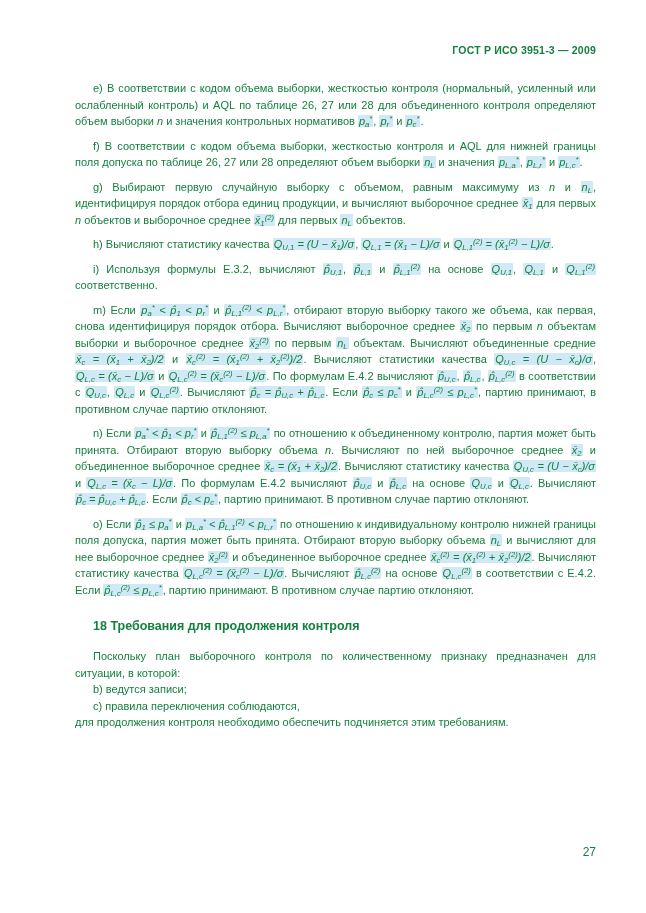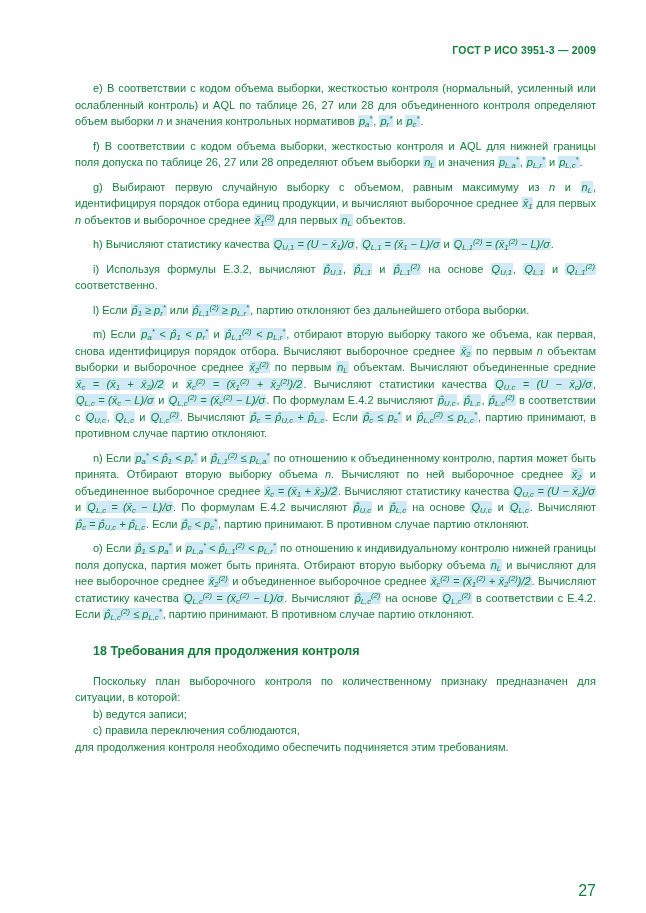--- a/index.html
+++ b/index.html
@@ -49,36 +49,34 @@
     white-space: nowrap;
   }
   .var { font-style: italic; }
   sub, sup { font-size: 0.7em; line-height: 0; }
   sup { vertical-align: 0.55em; }
   sub { vertical-align: -0.28em; }
   .page-number {
     position: absolute;
     top: 845px;
     right: 50px;
-    font-size: 16px;
-    margin-top: 37px;
+    font-size: 12px;
   }
 </style>
 </head>
 <body>
 
 <div class="page">
   <div class="doc-header">ГОСТ Р ИСО 3951-3 — 2009</div>
   <div class="content">
       <p class="para">e) В соответствии с кодом объема выборки, жесткостью контроля (нормальный, усиленный или ослабленный контроль) и AQL по таблице 26, 27 или 28 для объединенного контроля определяют объем выборки <span class="var">n</span> и значения контрольных нормативов <span class="math">p<sub>a</sub><sup>*</sup></span>, <span class="math">p<sub>r</sub><sup>*</sup></span> и <span class="math">p<sub>c</sub><sup>*</sup></span>.</p>
       <p class="para">f) В соответствии с кодом объема выборки, жесткостью контроля и AQL для нижней границы поля допуска по таблице 26, 27 или 28 определяют объем выборки <span class="math">n<sub>L</sub></span> и значения <span class="math">p<sub>L,a</sub><sup>*</sup></span>, <span class="math">p<sub>L,r</sub><sup>*</sup></span> и <span class="math">p<sub>L,c</sub><sup>*</sup></span>.</p>
       <p class="para">g) Выбирают первую случайную выборку с объемом, равным максимуму из <span class="var">n</span> и <span class="math">n<sub>L</sub></span>, идентифицируя порядок отбора единиц продукции, и вычисляют выборочное среднее <span class="math">x̄<sub>1</sub></span> для первых <span class="var">n</span> объектов и выборочное среднее <span class="math">x̄<sub>1</sub><sup>(2)</sup></span> для первых <span class="math">n<sub>L</sub></span> объектов.</p>
       <p class="para">h) Вычисляют статистику качества <span class="math">Q<sub>U,1</sub> = (U − x̄<sub>1</sub>)/σ</span>, <span class="math">Q<sub>L,1</sub> = (x̄<sub>1</sub> − L)/σ</span> и <span class="math">Q<sub>L,1</sub><sup>(2)</sup> = (x̄<sub>1</sub><sup>(2)</sup> − L)/σ</span>.</p>
       <p class="para">i) Используя формулы Е.3.2, вычисляют <span class="math">p̂<sub>U,1</sub></span>, <span class="math">p̂<sub>L,1</sub></span> и <span class="math">p̂<sub>L,1</sub><sup>(2)</sup></span> на основе <span class="math">Q<sub>U,1</sub></span>, <span class="math">Q<sub>L,1</sub></span> и <span class="math">Q<sub>L,1</sub><sup>(2)</sup></span> соответственно.</p>
-      <p class="para">l) Если <span class="math">p̂<sub>1</sub> ≥ p<sub>r</sub><sup>*</sup></span> или <span class="math">p̂<sub>L,1</sub><sup>(2)</sup> ≥ p<sub>L,r</sub><sup>*</sup></span>, партию отклоняют без дальнейшего отбора выборки.</p>
       <p class="para">m) Если <span class="math">p<sub>a</sub><sup>*</sup> &lt; p̂<sub>1</sub> &lt; p<sub>r</sub><sup>*</sup></span> и <span class="math">p̂<sub>L,1</sub><sup>(2)</sup> &lt; p<sub>L,r</sub><sup>*</sup></span>, отбирают вторую выборку такого же объема, как первая, снова идентифицируя порядок отбора. Вычисляют выборочное среднее <span class="math">x̄<sub>2</sub></span> по первым <span class="var">n</span> объектам выборки и выборочное среднее <span class="math">x̄<sub>2</sub><sup>(2)</sup></span> по первым <span class="math">n<sub>L</sub></span> объектам. Вычисляют объединенные средние <span class="math">x̄<sub>c</sub> = (x̄<sub>1</sub> + x̄<sub>2</sub>)/2</span> и <span class="math">x̄<sub>c</sub><sup>(2)</sup> = (x̄<sub>1</sub><sup>(2)</sup> + x̄<sub>2</sub><sup>(2)</sup>)/2</span>. Вычисляют статистики качества <span class="math">Q<sub>U,c</sub> = (U − x̄<sub>c</sub>)/σ</span>, <span class="math">Q<sub>L,c</sub> = (x̄<sub>c</sub> − L)/σ</span> и <span class="math">Q<sub>L,c</sub><sup>(2)</sup> = (x̄<sub>c</sub><sup>(2)</sup> − L)/σ</span>. По формулам Е.4.2 вычисляют <span class="math">p̂<sub>U,c</sub></span>, <span class="math">p̂<sub>L,c</sub></span>, <span class="math">p̂<sub>L,c</sub><sup>(2)</sup></span> в соответствии с <span class="math">Q<sub>U,c</sub></span>, <span class="math">Q<sub>L,c</sub></span> и <span class="math">Q<sub>L,c</sub><sup>(2)</sup></span>. Вычисляют <span class="math">p̂<sub>c</sub> = p̂<sub>U,c</sub> + p̂<sub>L,c</sub></span>. Если <span class="math">p̂<sub>c</sub> ≤ p<sub>c</sub><sup>*</sup></span> и <span class="math">p̂<sub>L,c</sub><sup>(2)</sup> ≤ p<sub>L,c</sub><sup>*</sup></span>, партию принимают, в противном случае партию отклоняют.</p>
       <p class="para">n) Если <span class="math">p<sub>a</sub><sup>*</sup> &lt; p̂<sub>1</sub> &lt; p<sub>r</sub><sup>*</sup></span> и <span class="math">p̂<sub>L,1</sub><sup>(2)</sup> ≤ p<sub>L,a</sub><sup>*</sup></span> по отношению к объединенному контролю, партия может быть принята. Отбирают вторую выборку объема <span class="var">n</span>. Вычисляют по ней выборочное среднее <span class="math">x̄<sub>2</sub></span> и объединенное выборочное среднее <span class="math">x̄<sub>c</sub> = (x̄<sub>1</sub> + x̄<sub>2</sub>)/2</span>. Вычисляют статистику качества <span class="math">Q<sub>U,c</sub> = (U − x̄<sub>c</sub>)/σ</span> и <span class="math">Q<sub>L,c</sub> = (x̄<sub>c</sub> − L)/σ</span>. По формулам Е.4.2 вычисляют <span class="math">p̂<sub>U,c</sub></span> и <span class="math">p̂<sub>L,c</sub></span> на основе <span class="math">Q<sub>U,c</sub></span> и <span class="math">Q<sub>L,c</sub></span>. Вычисляют <span class="math">p̂<sub>c</sub> = p̂<sub>U,c</sub> + p̂<sub>L,c</sub></span>. Если <span class="math">p̂<sub>c</sub> &lt; p<sub>c</sub><sup>*</sup></span>, партию принимают. В противном случае партию отклоняют.</p>
       <p class="para">o) Если <span class="math">p̂<sub>1</sub> ≤ p<sub>a</sub><sup>*</sup></span> и <span class="math">p<sub>L,a</sub><sup>*</sup> &lt; p̂<sub>L,1</sub><sup>(2)</sup> &lt; p<sub>L,r</sub><sup>*</sup></span> по отношению к индивидуальному контролю нижней границы поля допуска, партия может быть принята. Отбирают вторую выборку объема <span class="math">n<sub>L</sub></span> и вычисляют для нее выборочное среднее <span class="math">x̄<sub>2</sub><sup>(2)</sup></span> и объединенное выборочное среднее <span class="math">x̄<sub>c</sub><sup>(2)</sup> = (x̄<sub>1</sub><sup>(2)</sup> + x̄<sub>2</sub><sup>(2)</sup>)/2</span>. Вычисляют статистику качества <span class="math">Q<sub>L,c</sub><sup>(2)</sup> = (x̄<sub>c</sub><sup>(2)</sup> − L)/σ</span>. Вычисляют <span class="math">p̂<sub>L,c</sub><sup>(2)</sup></span> на основе <span class="math">Q<sub>L,c</sub><sup>(2)</sup></span> в соответствии с Е.4.2. Если <span class="math">p̂<sub>L,c</sub><sup>(2)</sup> ≤ p<sub>L,c</sub><sup>*</sup></span>, партию принимают. В противном случае партию отклоняют.</p>
       <h2 class="section-heading">18 Требования для продолжения контроля</h2>
       <p class="para tight">Поскольку план выборочного контроля по количественному признаку предназначен для ситуации, в которой:</p>
       <p class="para tight">b) ведутся записи;</p>
       <p class="para tight">c) правила переключения соблюдаются,</p>
       <p class="para no-indent tight">для продолжения контроля необходимо обеспечить подчиняется этим требованиям.</p>
     </div>
   <div class="page-number">27</div>

